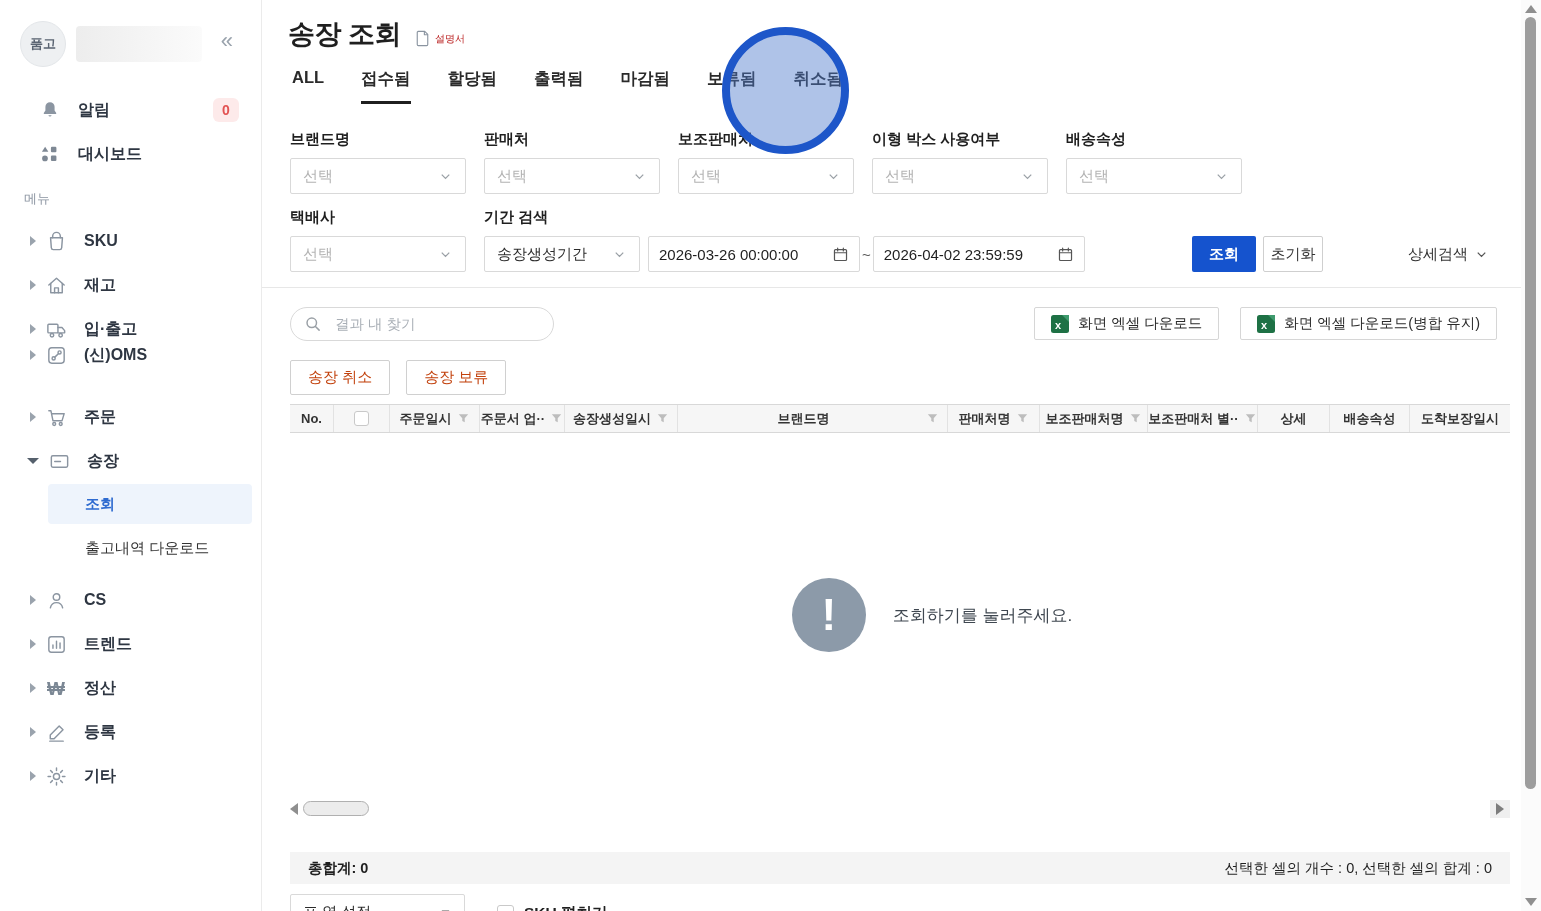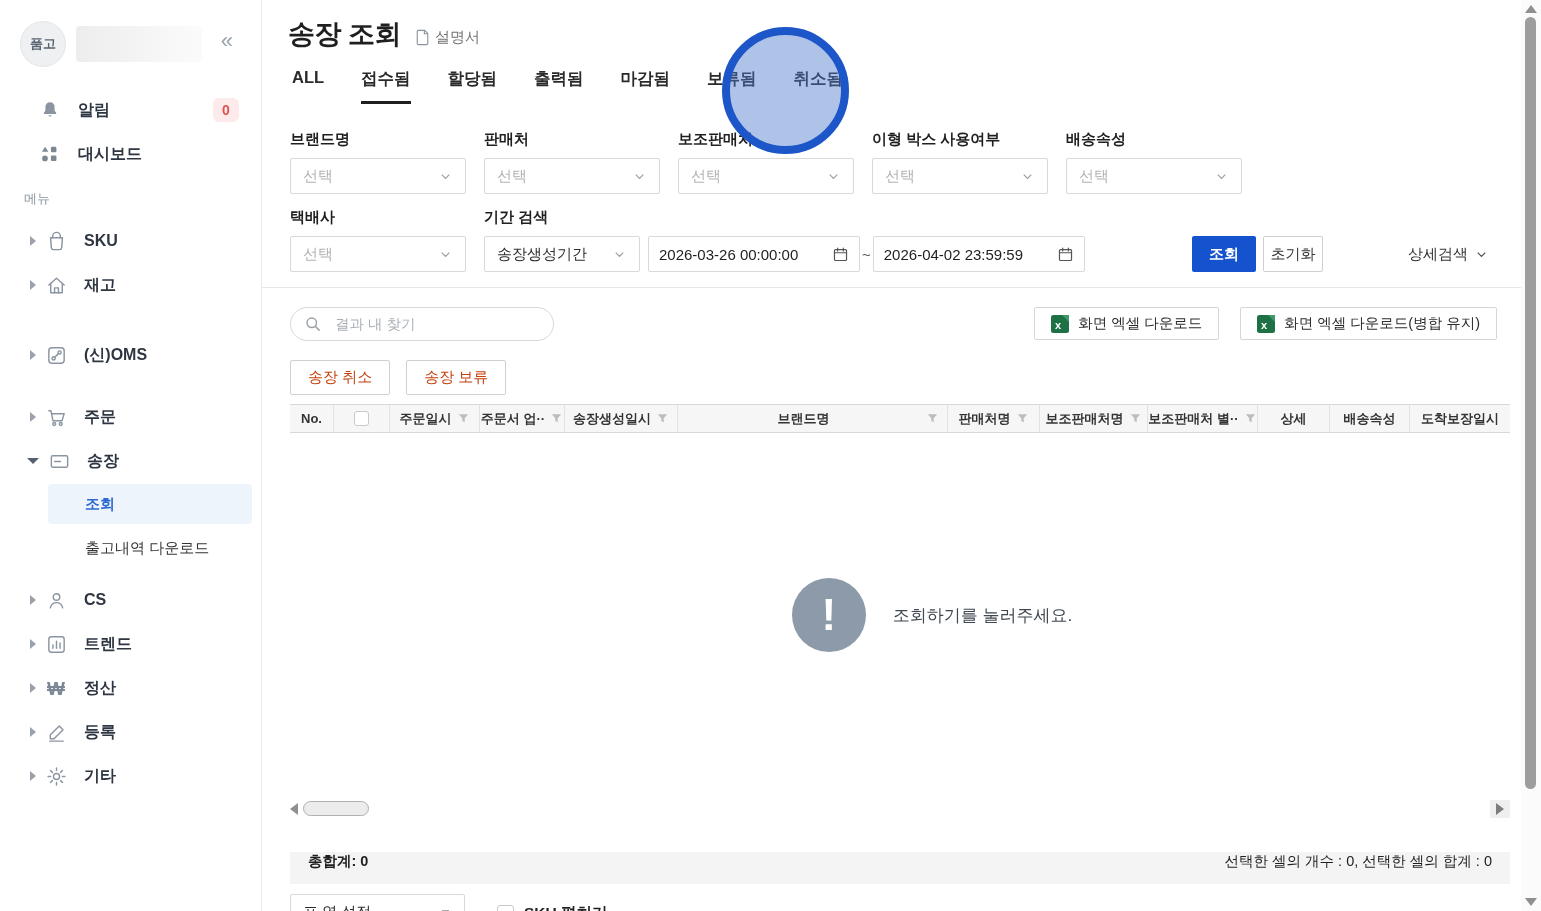--- a/index.html
+++ b/index.html
@@ -31,21 +31,21 @@
   .subrow { position:absolute; left:48px; width:204px; height:40px; display:flex; align-items:center; border-radius:4px; cursor:pointer; }
   .subrow .slabel2 { margin-left:37px; font-size:15px; color:#333; font-weight:500; }
   .subrow.active { background:#eef4fc; }
   .subrow.active .slabel2 { color:#2e6bd0; font-weight:600; }
 
   
   .main { position:relative; flex:1; height:100%; background:#fff; }
   .page-head { position:absolute; left:26px; top:16px; display:flex; align-items:flex-end; gap:14px; }
   .page-title { font-size:27px; font-weight:600; color:#1f1f1f; letter-spacing:-0.5px; }
   .manual { display:flex; align-items:center; gap:5px; margin-bottom:5px; cursor:pointer; }
-  .manual span { font-size:15px; color:#737373; }
+  .manual span { font-size:10px; color:#b91c1c; }
 
   .tabs { position:absolute; left:30px; top:68px; display:flex; gap:37px; }
   .tab { font-size:16.5px; font-weight:700; color:#2a2a2a; padding-bottom:11px; border-bottom:3px solid transparent; cursor:pointer; white-space:nowrap; }
   .tab.active { border-bottom-color:#1f1f1f; }
 
   .highlight-circle { position:absolute; left:460px; top:27px; width:127px; height:127px; border-radius:50%;
     border:8px solid #1d56c9; background:rgba(77,122,205,0.45); z-index:40; pointer-events:none; }
 
   .frow1 { position:absolute; left:28px; top:130px; display:flex; gap:18px; }
   .fgroup { display:flex; flex-direction:column; }
@@ -98,21 +98,21 @@
 
   .hscroll { position:absolute; left:28px; top:800px; width:1220px; height:18px; }
   .harrow { position:absolute; top:3px; width:0; height:0; cursor:pointer; }
   .harrow.left { left:0; border-right:8px solid #8f8f8f; border-top:6px solid transparent; border-bottom:6px solid transparent; }
   .harrow-right-box { position:absolute; right:0; top:0; width:20px; height:18px; background:#efefef; display:flex; align-items:center; justify-content:center; cursor:pointer; }
   .harrow-right-box i { width:0; height:0; border-left:8px solid #7d7d7d; border-top:6px solid transparent; border-bottom:6px solid transparent; }
   .hthumb { position:absolute; left:13px; top:1px; width:66px; height:15px; background:#ececec;
     border:1px solid #b0b0b0; border-radius:8px; cursor:grab; }
 
   .summary-bar { position:absolute; left:28px; top:852px; width:1220px; height:32px; background:#f4f4f4;
-    display:flex; align-items:flex-start; justify-content:space-between; padding:0 18px; }
+    display:flex; align-items:center; justify-content:space-between; padding:0 18px; }
   .summary-left { font-size:14.5px; font-weight:700; color:#1f1f1f; }
   .summary-right { font-size:14.5px; color:#1f1f1f; }
 
   .bottom-controls { position:absolute; left:28px; top:894px; display:flex; align-items:flex-start; gap:32px; }
   .skucheck { display:flex; align-items:center; gap:10px; margin-top:9px; cursor:pointer; }
   .skucheck .cb { width:17px; height:17px; }
   .skucheck span { font-size:15.5px; font-weight:600; color:#1f1f1f; }
 
   
   .vscroll { position:absolute; right:0; top:0; width:20px; height:911px; background:#fbfbfb; z-index:60; }
@@ -176,20 +176,32 @@
       <span class="sicon">
         <svg width="23" height="23" viewBox="0 0 24 24" fill="none" stroke="#8b95a1" stroke-width="1.5" stroke-linecap="round" stroke-linejoin="round">
             <path d="M4 11.5 12 4.5l8 7"></path>
             <path d="M6 10v9.5h12V10"></path>
             <path d="M10 19.5v-5h4v5"></path>
           </svg>
       </span>
       <span class="slabel">재고</span>
     </div>
 
+    <div class="mrow" style="top:309px">
+      <i class="caret"></i>
+      <span class="sicon">
+        <svg width="23" height="23" viewBox="0 0 24 24" fill="none" stroke="#8b95a1" stroke-width="1.5" stroke-linecap="round" stroke-linejoin="round">
+            <rect x="3" y="6.5" width="10.5" height="9" rx="1"></rect>
+            <path d="M13.5 10h4.2l2.8 3.2v2.3h-7"></path>
+            <circle cx="7.3" cy="18" r="1.8"></circle>
+            <circle cx="16.3" cy="18" r="1.8"></circle>
+          </svg>
+      </span>
+      <span class="slabel">입·출고</span>
+    </div>
 
     <div class="mrow" style="top:335px">
       <i class="caret"></i>
       <span class="sicon">
         <svg width="23" height="23" viewBox="0 0 24 24" fill="none" stroke="#8b95a1" stroke-width="1.5" stroke-linecap="round" stroke-linejoin="round">
             <rect x="4" y="4" width="16" height="16" rx="3"></rect>
             <circle cx="9" cy="15" r="1.6"></circle>
             <circle cx="15.2" cy="8.8" r="1.6"></circle>
             <path d="M10.3 13.7l3.6-3.6"></path>
           </svg>

